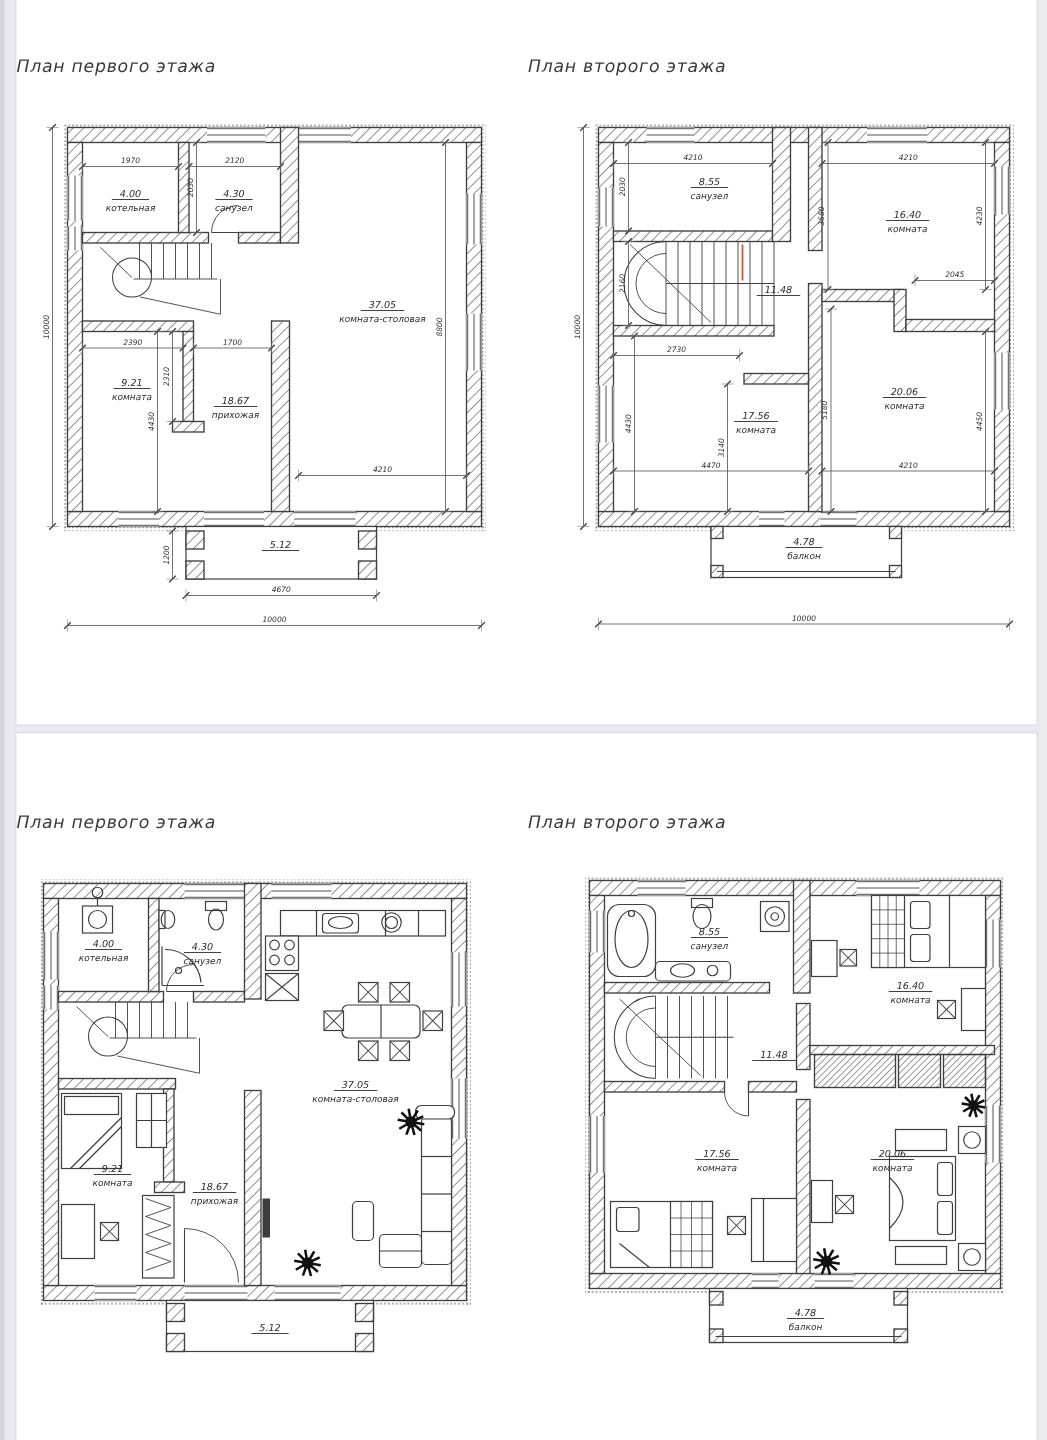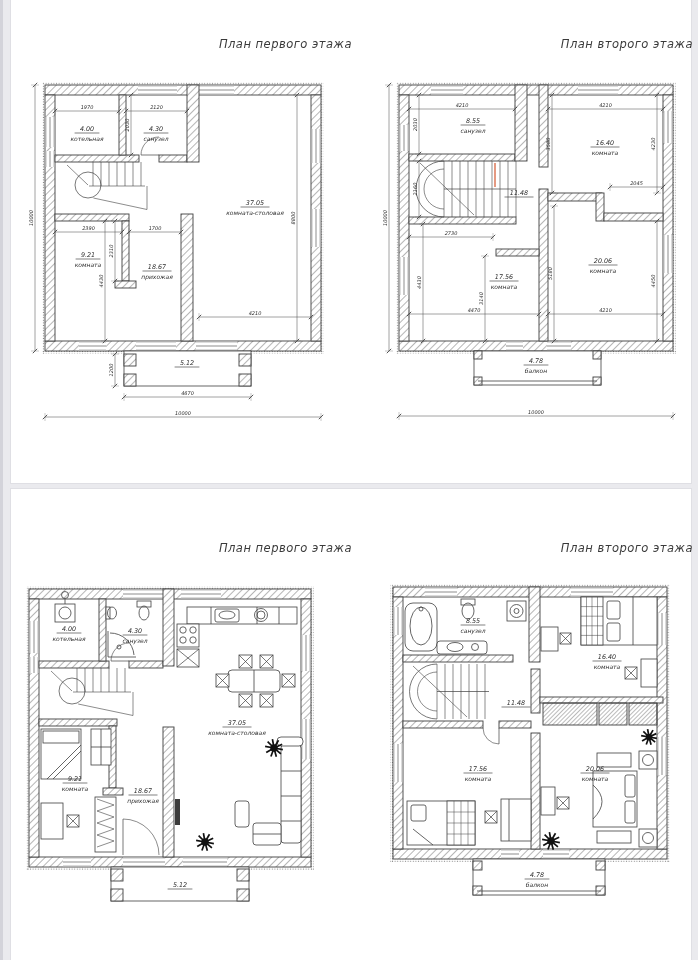--- a/index.html
+++ b/index.html
@@ -4,21 +4,21 @@
 <style>
   html,body{margin:0;padding:0}
   body{width:698px;height:960px;position:relative;background:#eaeaee;overflow:hidden;
        font-family:"DejaVu Sans",sans-serif;}
   .edge-strip{position:absolute;left:0;top:0;width:3px;height:100%;background:#d3d3da}
   .card{position:absolute;left:10px;width:682px;background:#fff;border:1px solid #dfdfe4;box-sizing:border-box}
   #card-top{top:-6px;height:490px}
   #card-bottom{top:488px;height:478px}
   .fig{position:absolute;top:0;height:100%;width:341px}
   .fig.right{left:341px}
-  .plan-title{position:absolute;width:100%;text-align:right;
+  .plan-title{position:absolute;width:100%;text-align:left;
       font:italic 11.5px "DejaVu Sans",sans-serif;color:#3a3a3a;letter-spacing:.5px}
   #card-top .plan-title{top:42px}
   #card-bottom .plan-title{top:52px}
   svg.plan{position:absolute;display:block}
   #card-top svg.plan{top:64px}
   #card-bottom svg.plan{top:20px}
   svg.plan.left-plan{left:0}
   svg.plan.right-plan{left:21px}
   text{font-family:"DejaVu Sans",sans-serif}
 </style>

